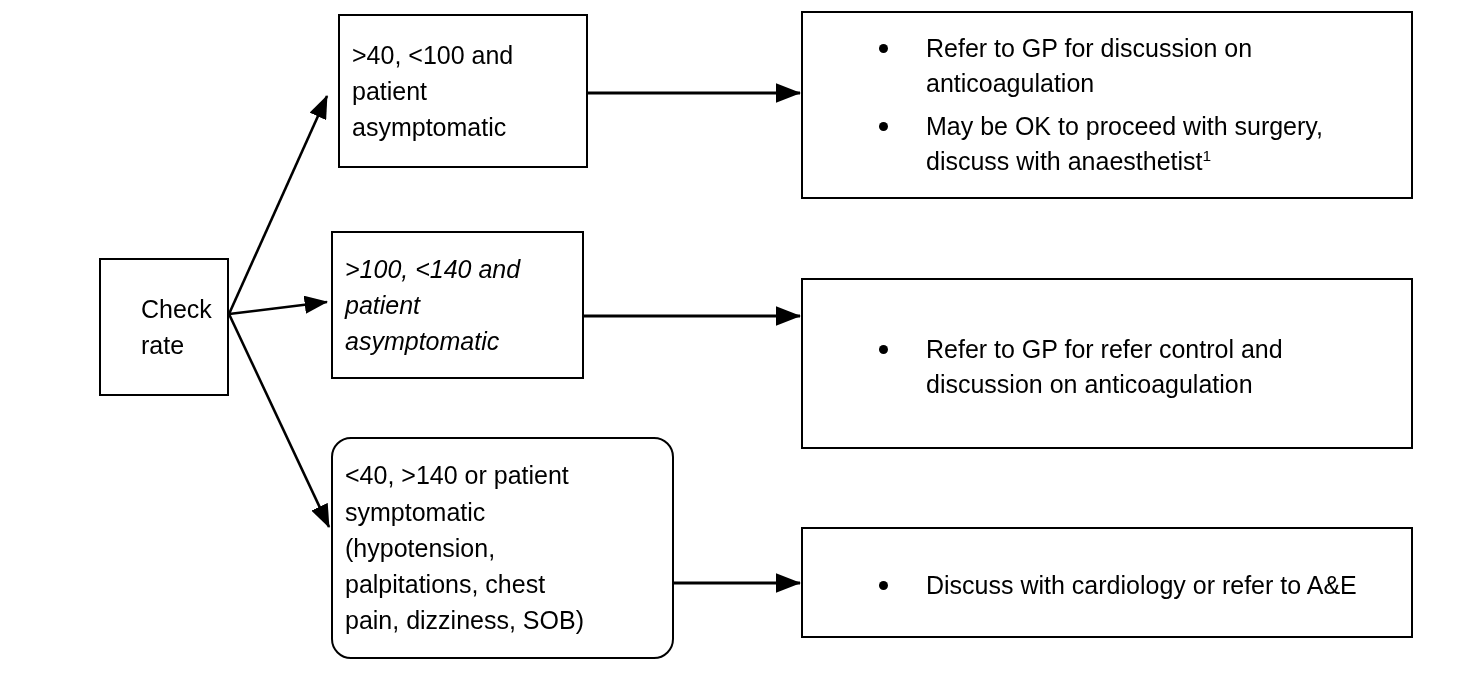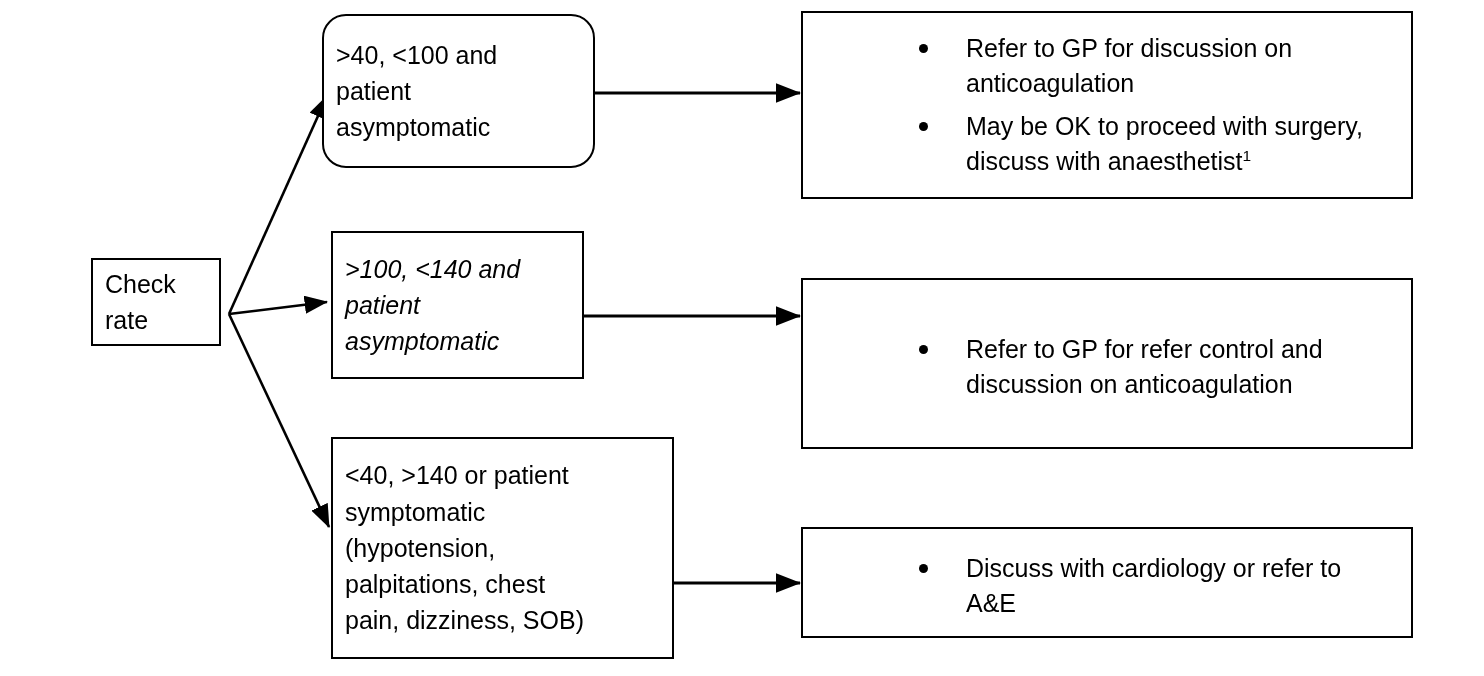--- a/index.html
+++ b/index.html
@@ -28,21 +28,20 @@
     justify-content: center;
   }
   .node-text {
     font-size: 25px;
     line-height: 1.45;
     padding: 0 12px;
     white-space: pre-line;
   }
   .action {
     justify-content: center;
-    padding-left: 40px;
   }
   .bullet-list {
     list-style: none;
     margin: 0;
     padding: 0 18px 0 76px;
   }
   .bullet-item {
     position: relative;
     font-size: 25px;
     line-height: 1.42;
@@ -91,38 +90,38 @@
 
     <line x1="229" y1="314" x2="329" y2="527" stroke="#000000" stroke-width="2.6" marker-end="url(#arrowhead)"></line>
 
     <line x1="584" y1="93" x2="800" y2="93" stroke="#000000" stroke-width="2.8" marker-end="url(#arrowhead)"></line>
 
     <line x1="584" y1="316" x2="800" y2="316" stroke="#000000" stroke-width="2.8" marker-end="url(#arrowhead)"></line>
 
     <line x1="674" y1="583" x2="800" y2="583" stroke="#000000" stroke-width="2.8" marker-end="url(#arrowhead)"></line>
   </svg>
 
-  <div class="node" style="left:91px; top:258px; width:130px; height:88px;">
+  <div class="node" style="left:99px; top:258px; width:130px; height:138px;padding-left:28px;">
     <div class="node-text">Check
 rate</div>
   </div>
 
-  <div class="node" style="left:322px; top:14px; width:273px; height:154px;border-radius:24px;">
+  <div class="node" style="left:338px; top:14px; width:250px; height:154px;">
     <div class="node-text">&gt;40, &lt;100 and
 patient
 asymptomatic</div>
   </div>
 
   <div class="node" style="left:331px; top:231px; width:253px; height:148px;font-style:italic;">
     <div class="node-text">&gt;100, &lt;140 and
 patient
 asymptomatic</div>
   </div>
 
-  <div class="node" style="left:331px; top:437px; width:343px; height:222px;">
+  <div class="node" style="left:331px; top:437px; width:343px; height:222px;border-radius:20px;">
     <div class="node-text">&lt;40, &gt;140 or patient
 symptomatic
 (hypotension,
 palpitations, chest
 pain, dizziness, SOB)</div>
   </div>
 
   <div class="node action" style="left:801px; top:11px; width:612px; height:188px;">
     <ul class="bullet-list">
       <li class="bullet-item">

